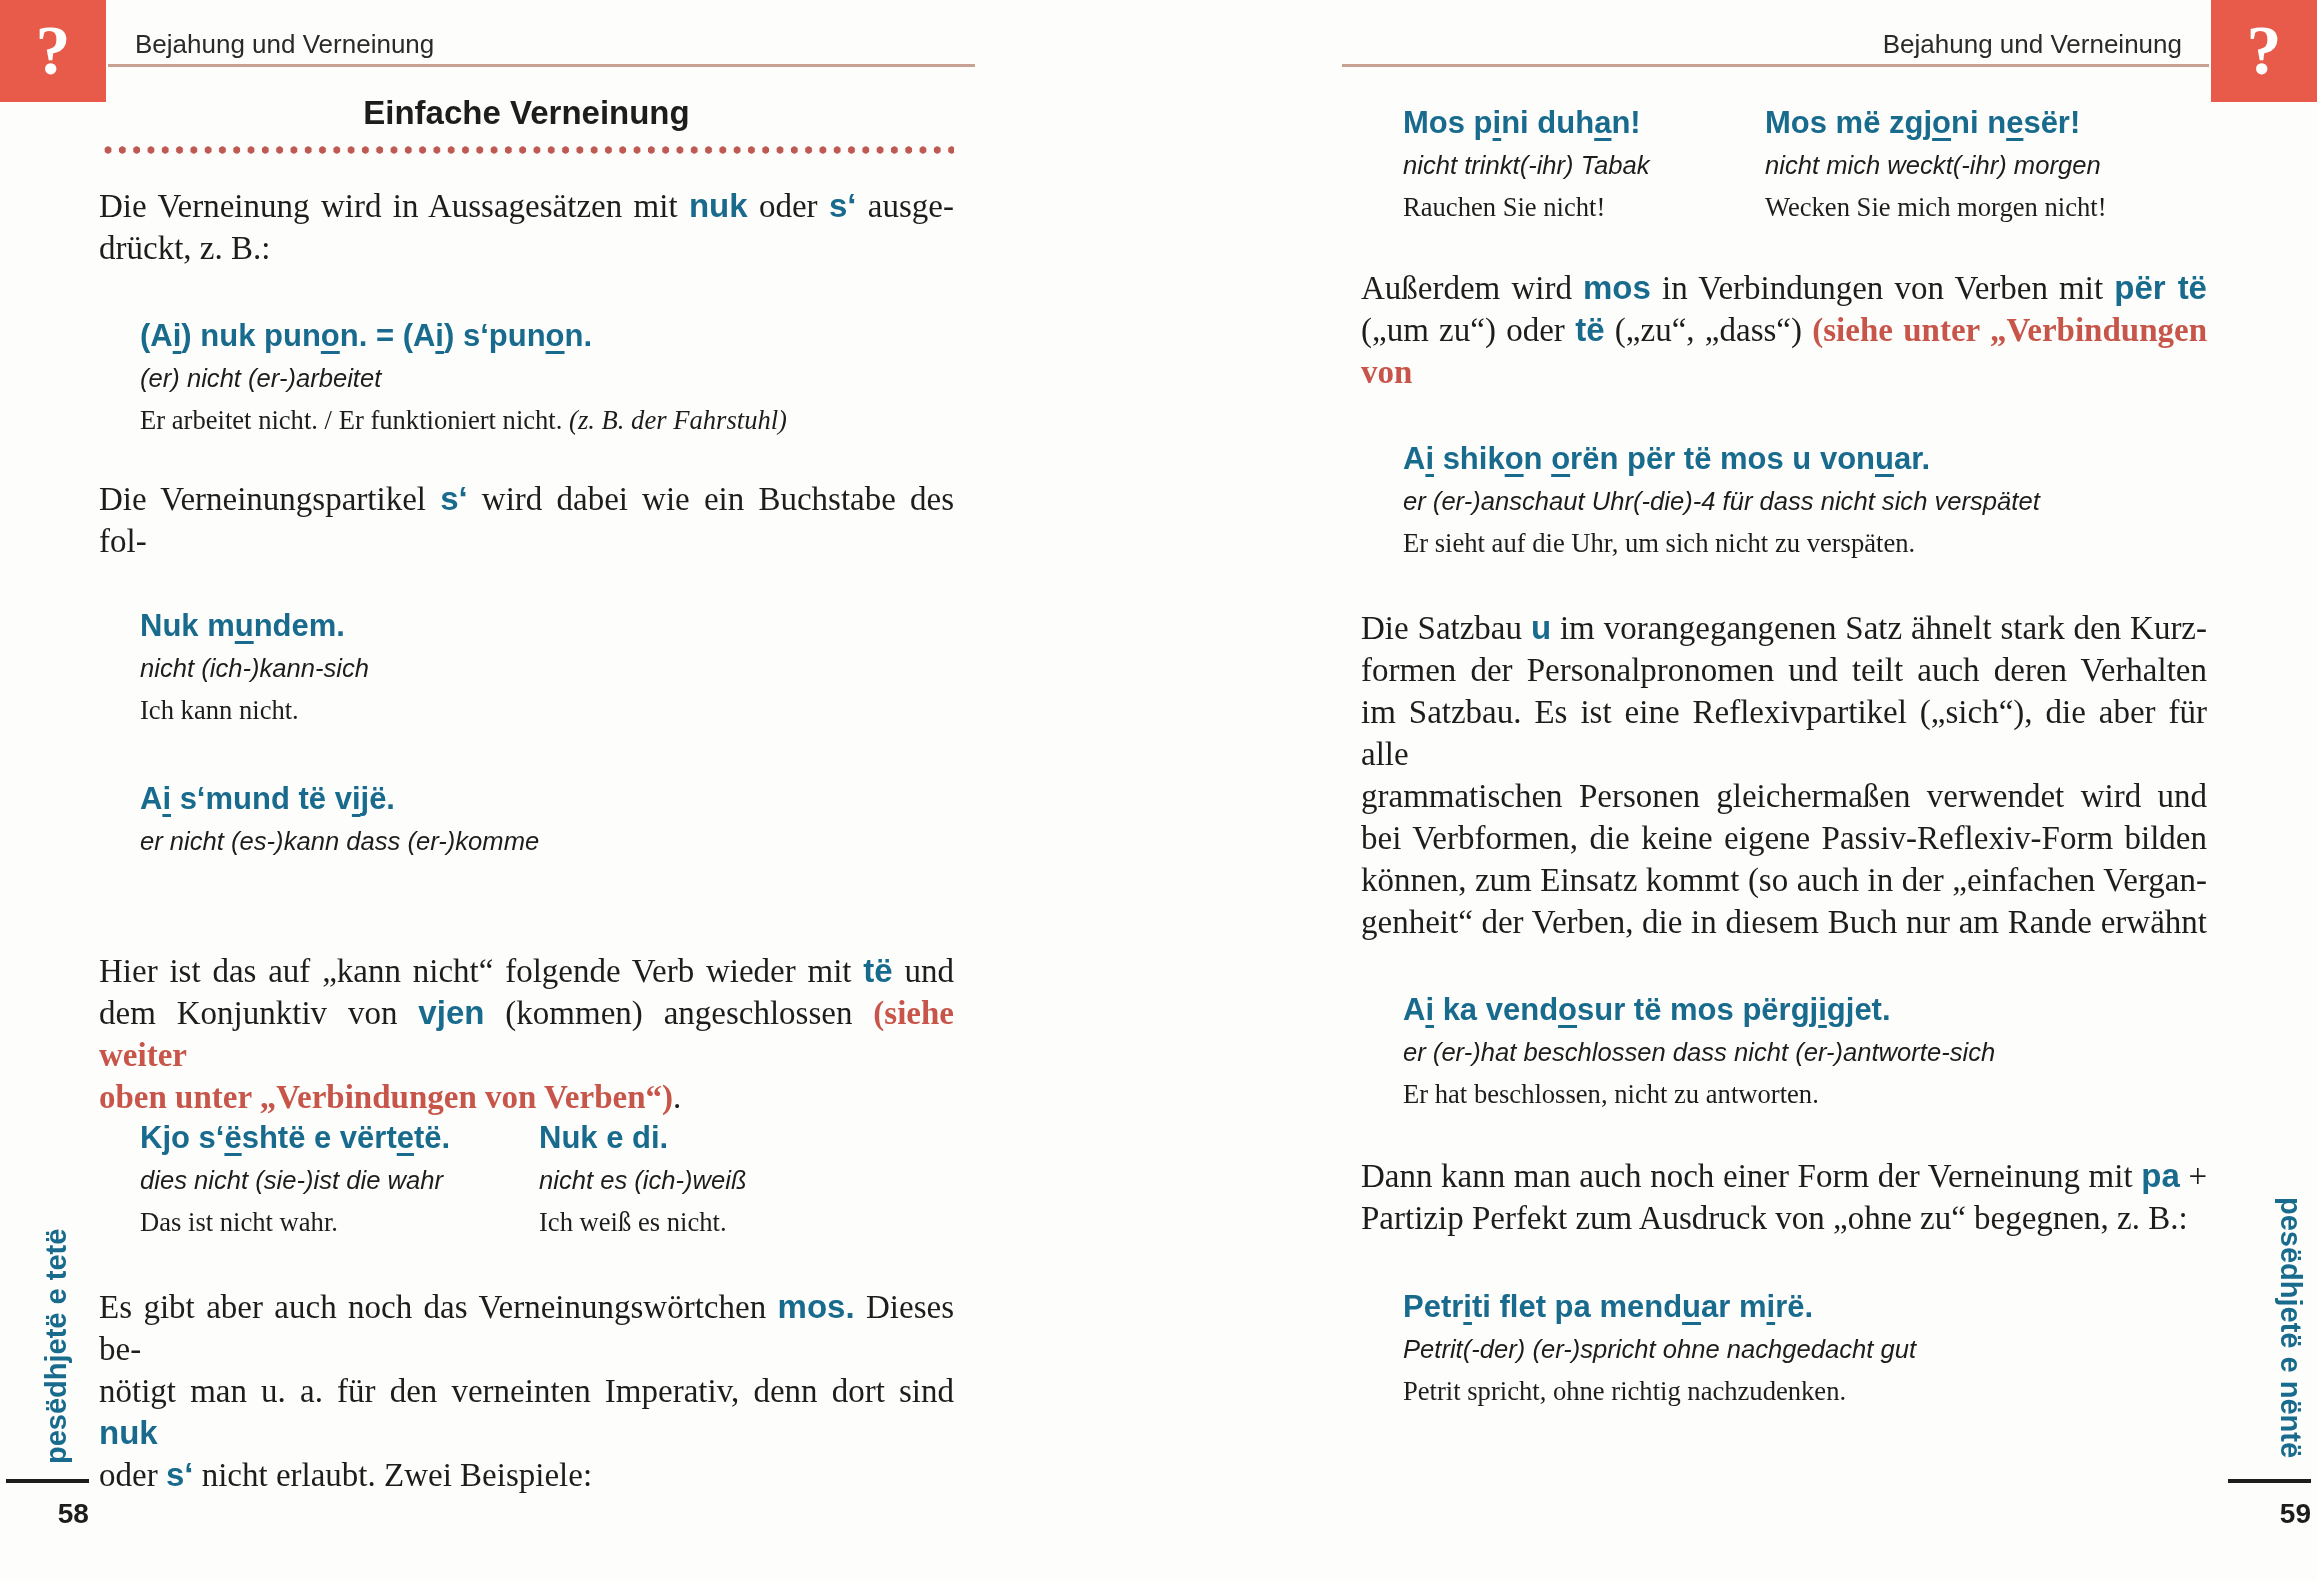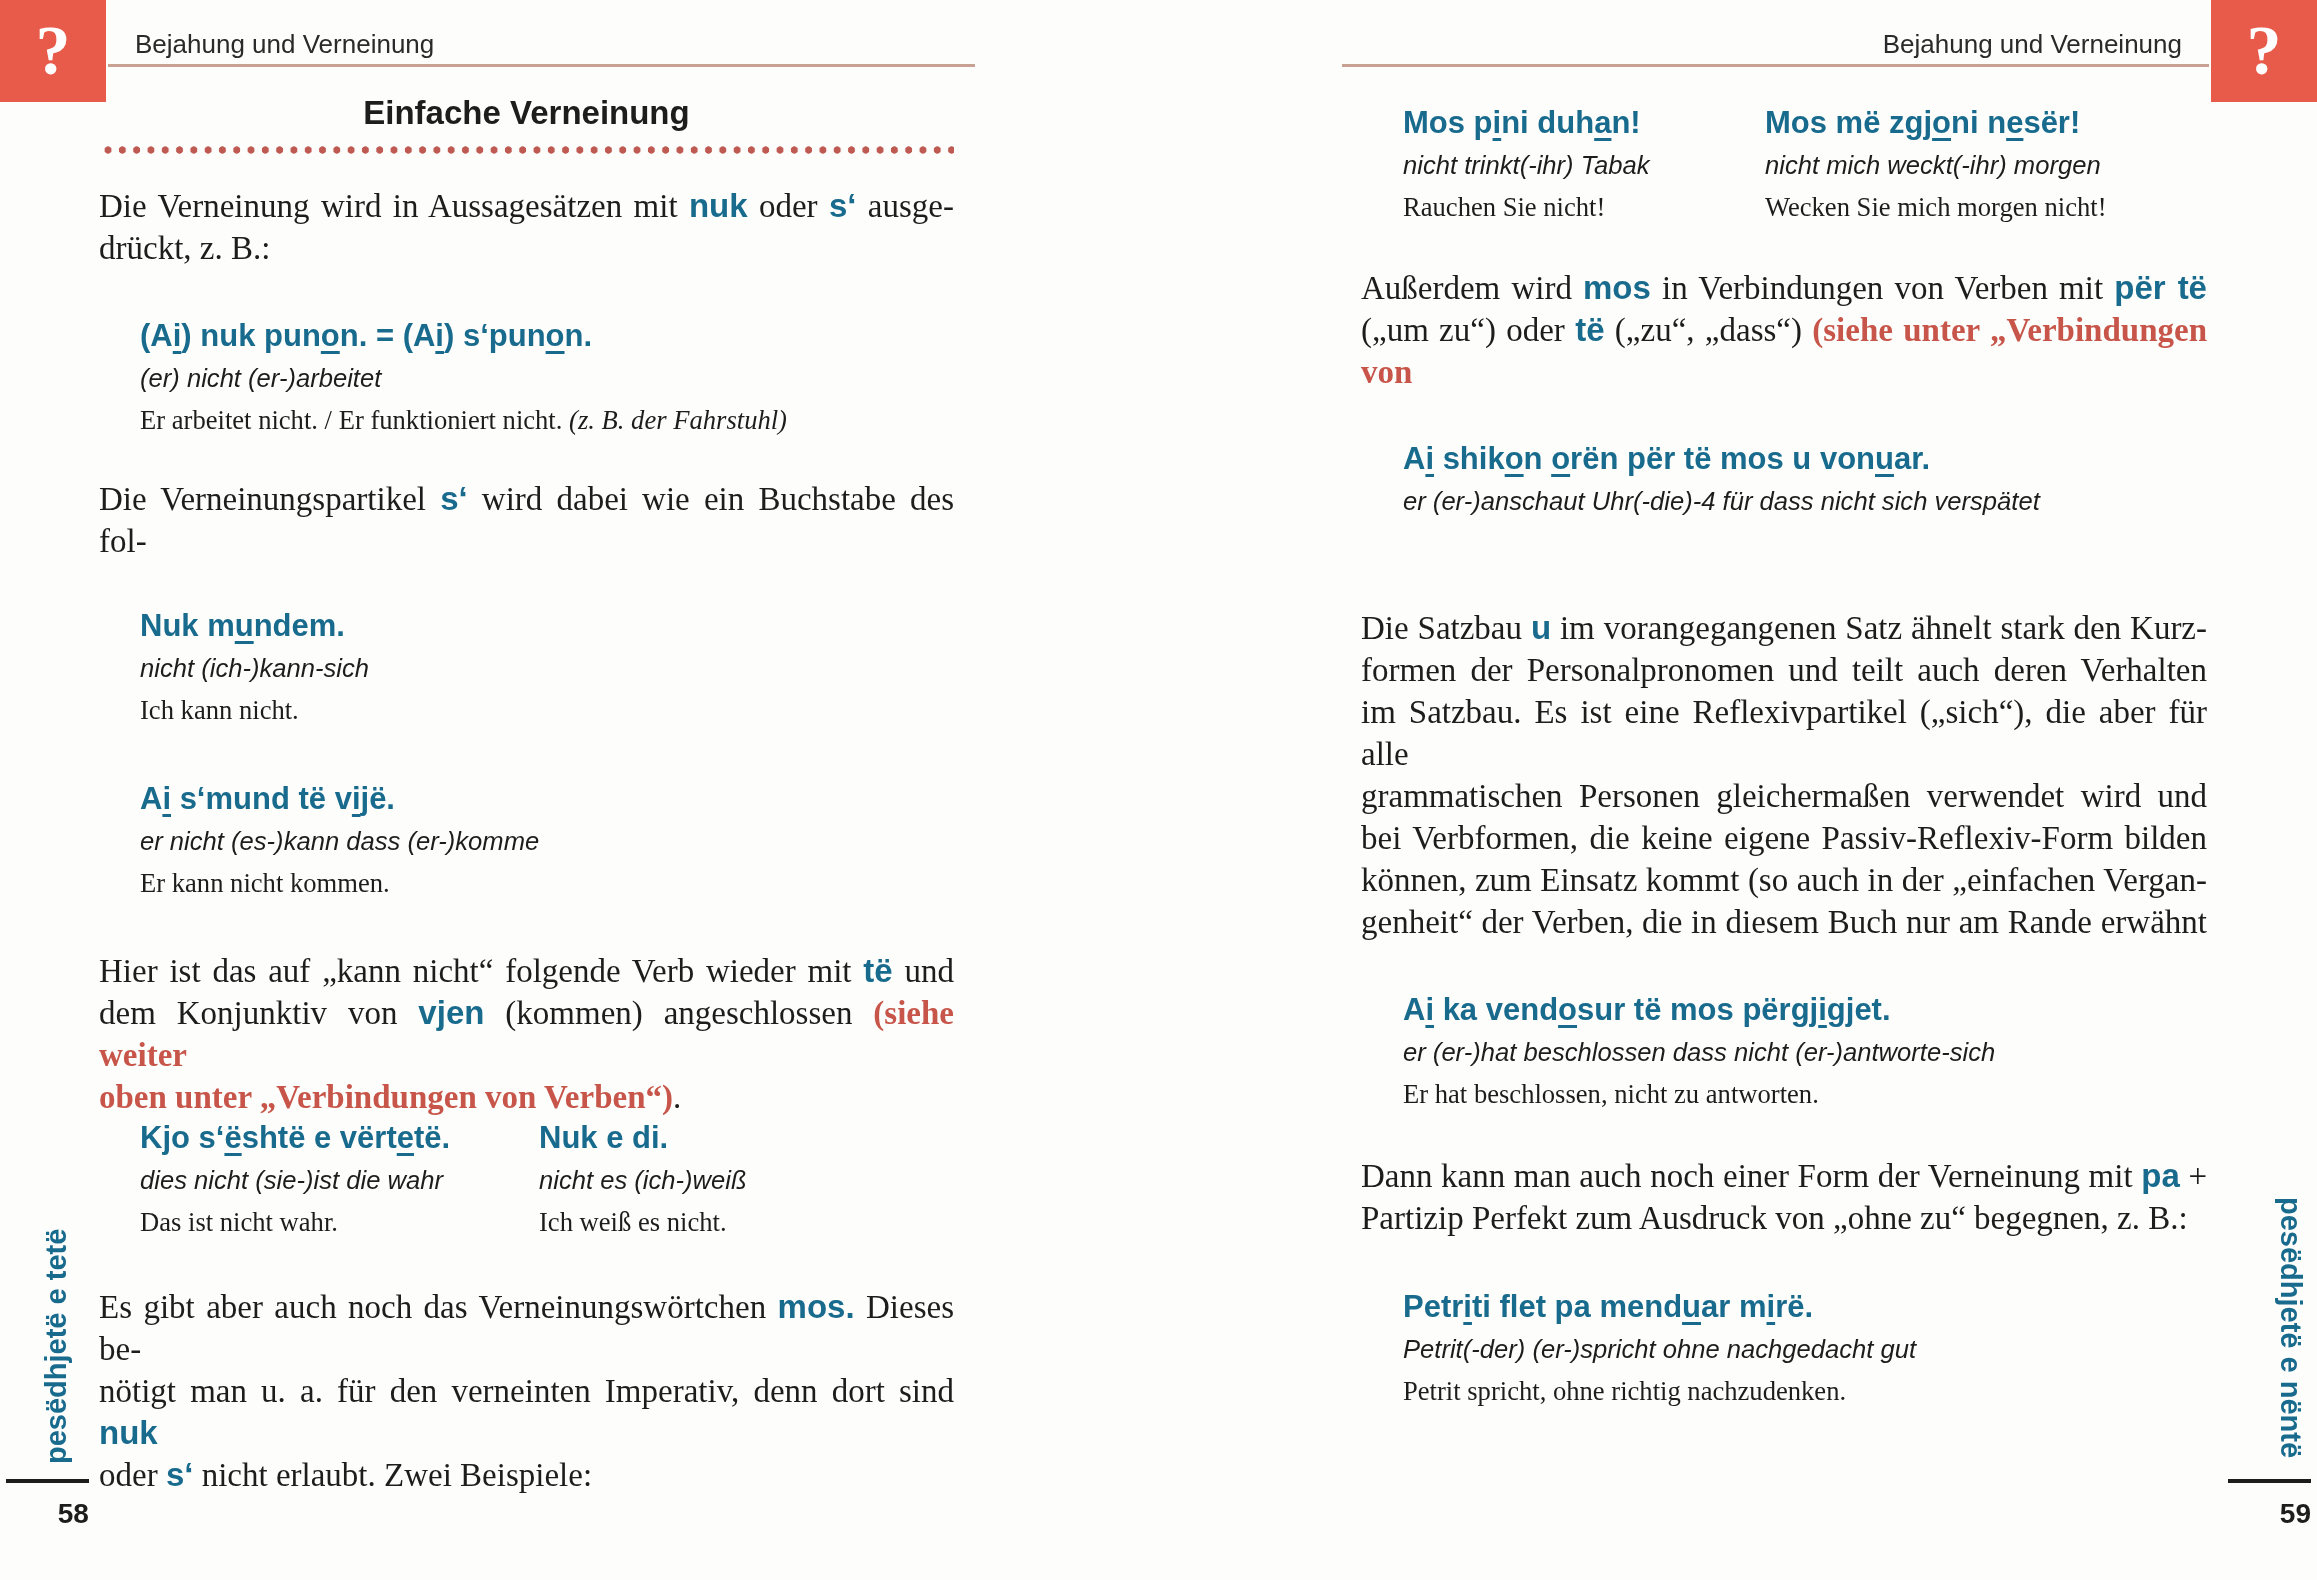--- a/index.html
+++ b/index.html
@@ -88,21 +88,20 @@
       <div class="pline"><span>Die Verneinungspartikel </span><span class="s-b">s‘</span><span> wird dabei wie ein Buchstabe des fol-</span></div>
     </div>
     <div class="block" style="left: 140px; top: 605px;">
       <div class="ex-row ex-alb">Nuk m<span class="uv">u</span>ndem.</div>
       <div class="ex-row ex-gloss">nicht (ich-)kann-sich</div>
       <div class="ex-row ex-ger">Ich kann nicht.</div>
     </div>
     <div class="block" style="left: 140px; top: 778px;">
       <div class="ex-row ex-alb">A<span class="uv">i</span> s‘mund të v<span class="uv">i</span>jë.</div>
       <div class="ex-row ex-gloss">er nicht (es-)kann dass (er-)komme</div>
-      <div class="ex-row ex-ger">Er kann nicht kommen.</div>
     </div>
     <div class="block" style="left: 99px; top: 950px; width: 855px;">
       <div class="pline"><span>Hier ist das auf „kann nicht“ folgende Verb wieder mit </span><span class="s-b">të</span><span> und</span></div>
       <div class="pline"><span>dem Konjunktiv von </span><span class="s-b">vjen</span><span> (kommen) angeschlossen </span><span class="s-r">(siehe weiter</span></div>
       <div class="pline last"><span class="s-r">oben unter „Verbindungen von Verben“)</span><span>.</span></div>
     </div>
     <div class="block" style="left: 140px; top: 1117px;">
       <div class="ex-row ex-alb">Kjo s‘<span class="uv">ë</span>shtë e vërt<span class="uv">e</span>të.</div>
       <div class="ex-row ex-gloss">dies nicht (sie-)ist die wahr</div>
       <div class="ex-row ex-ger">Das ist nicht wahr.</div>
@@ -136,20 +135,21 @@
       <div class="ex-row ex-gloss">nicht mich weckt(-ihr) morgen</div>
       <div class="ex-row ex-ger">Wecken Sie mich morgen nicht!</div>
     </div>
     <div class="block" style="left: 1361px; top: 267px; width: 846px;">
       <div class="pline"><span>Außerdem wird </span><span class="s-b">mos</span><span> in Verbindungen von Verben mit </span><span class="s-b">për të</span></div>
       <div class="pline"><span>(„um zu“) oder </span><span class="s-b">të</span><span> („zu“, „dass“) </span><span class="s-r">(siehe unter „Verbindungen von</span></div>
     </div>
     <div class="block" style="left: 1403px; top: 438px;">
       <div class="ex-row ex-alb">A<span class="uv">i</span> shik<span class="uv">o</span>n <span class="uv">o</span>rën për të mos u von<span class="uv">u</span>ar.</div>
       <div class="ex-row ex-gloss">er (er-)anschaut Uhr(-die)-4 für dass nicht sich verspätet</div>
+      <div class="ex-row ex-ger">Er sieht auf die Uhr, um sich nicht zu verspäten.</div>
     </div>
     <div class="block" style="left: 1361px; top: 607px; width: 846px;">
       <div class="pline"><span>Die Satzbau </span><span class="s-b">u</span><span> im vorangegangenen Satz ähnelt stark den Kurz-</span></div>
       <div class="pline"><span>formen der Personalpronomen und teilt auch deren Verhalten</span></div>
       <div class="pline"><span>im Satzbau. Es ist eine Reflexivpartikel („sich“), die aber für alle</span></div>
       <div class="pline"><span>grammatischen Personen gleichermaßen verwendet wird und</span></div>
       <div class="pline"><span>bei Verbformen, die keine eigene Passiv-Reflexiv-Form bilden</span></div>
       <div class="pline"><span>können, zum Einsatz kommt (so auch in der „einfachen Vergan-</span></div>
       <div class="pline"><span>genheit“ der Verben, die in diesem Buch nur am Rande erwähnt</span></div>
     </div>

